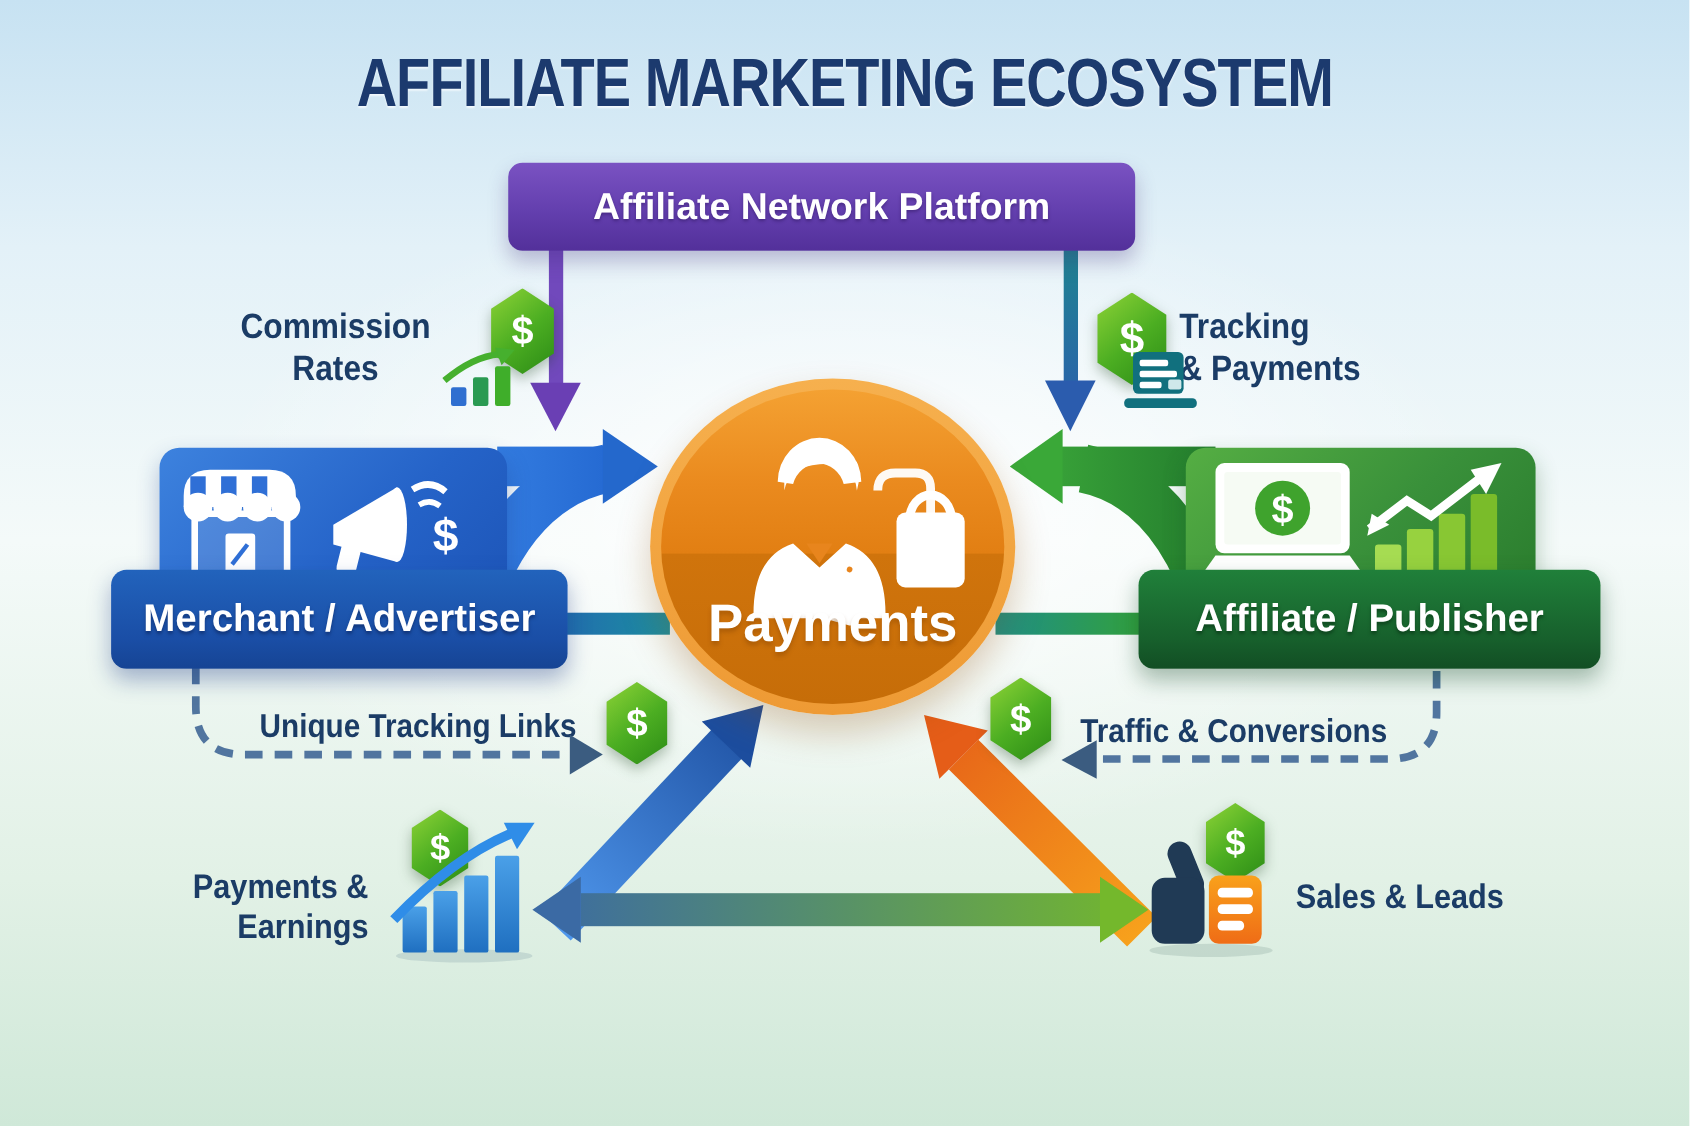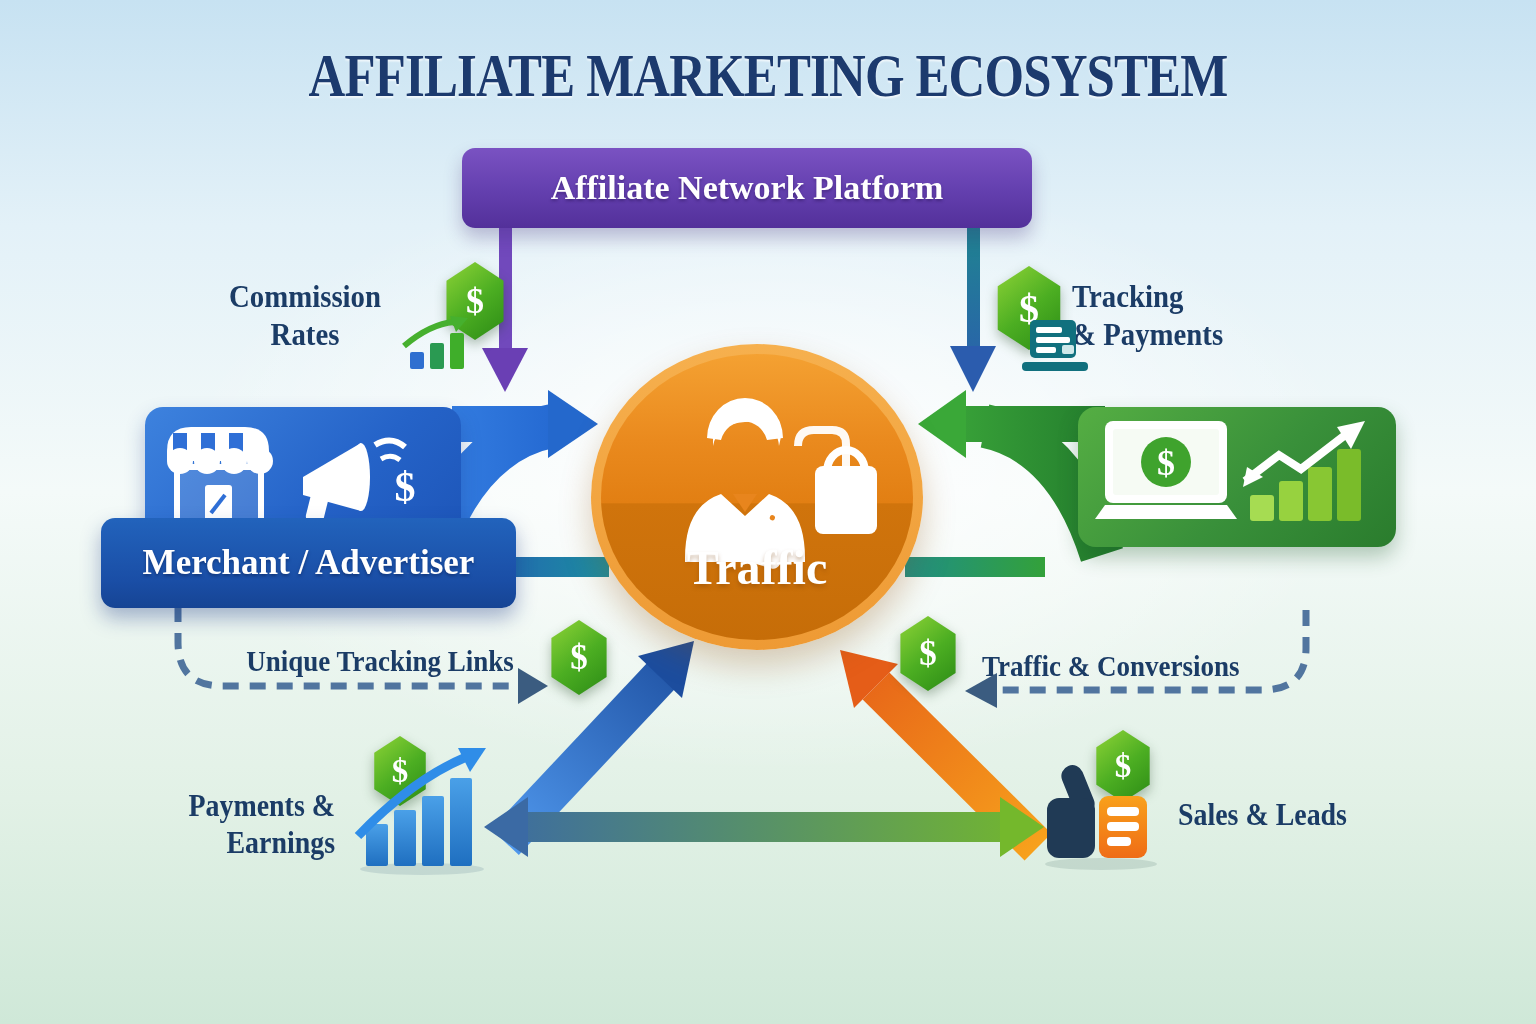--- a/index.html
+++ b/index.html
@@ -1,18 +1,18 @@
 <!DOCTYPE html>
 <html><head>
 <meta charset="utf-8">
 <style>
   html,body{margin:0;padding:0;}
   .stage{
     position:relative;width:1536px;height:1024px;overflow:hidden;
-    font-family:Liberation Serif, serif;
+    font-family:Liberation Sans, sans-serif;
     background:
       radial-gradient(ellipse 55% 42% at 50% 46%, rgba(255,255,255,.95) 0%, rgba(255,255,255,0) 70%),
       linear-gradient(180deg,#c7e2f2 0%,#e3f1f8 22%,#f4faf9 48%,#e2f1e6 78%,#cfe8d8 100%);
   }
   .abs{position:absolute;}
   .title{
     position:absolute;top:40px;left:0;width:100%;text-align:center;
     font-size:62px;font-weight:bold;color:#1c3a6e;letter-spacing:-1px;
     transform:scaleX(.82);text-shadow:0 2px 2px rgba(255,255,255,.7);
     white-space:nowrap;
@@ -210,38 +210,41 @@
       <path d="M 8 104 L 150 104 L 140 90 L 18 90 Z" fill="#ffffff"></path>
       <rect x="163" y="80" width="24" height="26" rx="3" fill="#a6dc52"></rect>
       <rect x="192" y="66" width="24" height="40" rx="3" fill="#97d23f"></rect>
       <rect x="221" y="52" width="24" height="54" rx="3" fill="#88c733"></rect>
       <rect x="250" y="34" width="24" height="72" rx="3" fill="#7abc2a"></rect>
       <polyline points="158,66 192,40 214,54 266,14" stroke="#ffffff" stroke-width="8" fill="none"></polyline>
       <polygon points="278,6 250,12 264,34" fill="#ffffff"></polygon>
       <polygon points="160,52 176,62 156,72" fill="#ffffff"></polygon>
     </svg>
   </div>
+  <div class="node affiliate-label">
+    <span>Affiliate / Publisher</span>
+  </div>
 
   <div class="abs customer">
     <div class="customer-inner">
       <svg width="312" height="286" viewBox="0 0 312 286" style="position:absolute;left:0;top:0;">
         <path d="M 197 92 q 0 -16 16 -16 h 18 q 14 0 14 14 v 34" stroke="#ffffff" stroke-width="8" fill="none" opacity=".95"></path>
         <path d="M 226 118 a 19 22 0 0 1 38 0" stroke="#ffffff" stroke-width="8" fill="none"></path>
         <rect x="214" y="112" width="62" height="68" rx="8" fill="#ffffff"></rect>
         <path d="M 106 84 A 38 40 0 0 1 182 84 L 166 86 A 24 26 0 0 0 120 86 Z" fill="#ffffff"></path>
         <circle cx="144" cy="88" r="27" fill="#ffffff" opacity=".0"></circle>
         <path d="M 112 64 Q 144 44 178 66 Q 182 78 178 92 Q 176 66 144 68 Q 116 70 112 92 Z" fill="#ffffff"></path>
         <path d="M 84 204 Q 84 152 120 140 L 144 162 L 168 140 Q 204 152 204 204 L 204 208 H 84 Z" fill="#ffffff"></path>
         <polygon points="132,140 156,140 144,158" fill="#e8851d"></polygon>
         <g transform="translate(170,154) rotate(16)">
           <rect x="-16" y="0" width="40" height="58" rx="7" fill="#ffffff"></rect>
           <circle cx="4" cy="9" r="2.6" fill="#e8851d"></circle>
         </g>
       </svg>
-      <div class="customer-label">Traffic</div>
+      <div class="customer-label">Payments</div>
     </div>
   </div>
 
   <div class="flow-label cond-c" style="left:170px;top:278px;width:270px;text-align:center;font-size:32px;">
     <div>Commission</div>
     <div>Rates</div>
   </div>
 
   <div class="flow-label cond-l" style="left:1072px;top:278px;width:300px;font-size:32px;">
     <div>Tracking</div>

